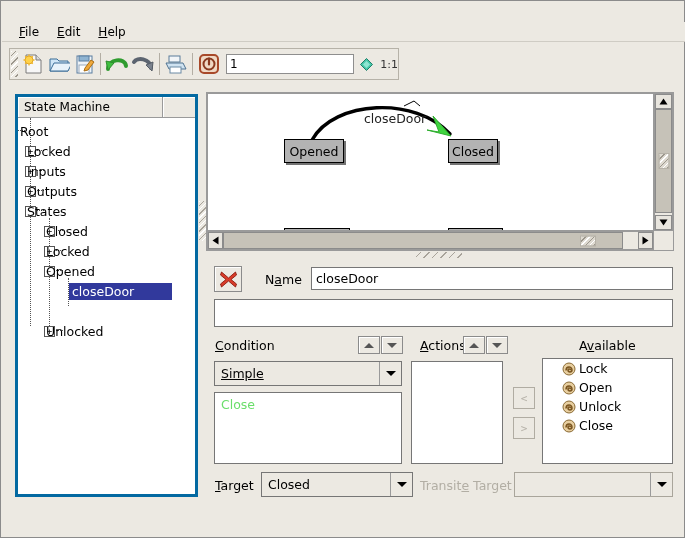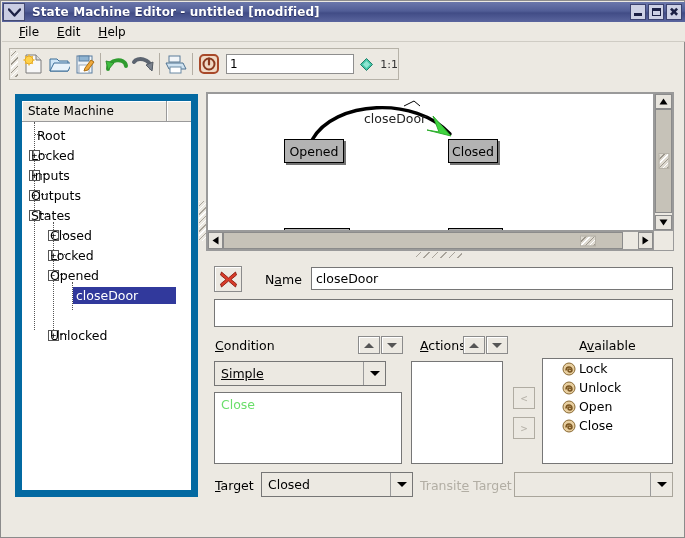--- a/index.html
+++ b/index.html
@@ -44,21 +44,21 @@
   .tb-sep{width:1px;height:22px;background:#b3aea4;margin:0 3px;}
   .tbi{width:26px;height:26px;margin:0 1px;position:relative;display:flex;
     align-items:center;justify-content:center;}
   .zoomfield{width:140px;height:20px;background:#fff;border:1px solid #8e8e8e;
     margin-left:4px;font-size:12px;padding:1px 3px;box-sizing:border-box;
     line-height:17px;color:#000;}
   .zoomlabel{font-size:11px;color:#333;margin-left:7px;}
 
   
   .tree-panel{position:absolute;left:14px;top:93px;width:183px;height:403px;
-    background:#fff;border:7px solid #0369a1;box-sizing:border-box;overflow:hidden;}
+    background:#fff;border:3px solid #0369a1;box-sizing:border-box;overflow:hidden;}
   .tree-head{display:flex;height:20px;background:#ece9e2;border-bottom:1px solid #9a9a9a;}
   .tree-head .col1{flex:0 0 145px;border-right:1px solid #9a9a9a;
     display:flex;align-items:center;padding-left:6px;font-size:12px;
     box-shadow:inset 1px 1px 0 #fff;box-sizing:border-box;}
   .tree-head .col2{flex:1;box-shadow:inset 1px 1px 0 #fff;}
   .tree-body{padding:3px 0 0 0;position:relative;}
   .tnode{height:20px;display:flex;align-items:center;font-size:12.5px;
     position:relative;white-space:nowrap;}
   .tnode .lbl{padding:1px 2px;}
   .tnode.sel .lbl{background:#31399c;color:#fff;padding:1px 38px 1px 3px;}
@@ -134,40 +134,20 @@
     font-family:"DejaVu Sans Mono",monospace;}
   .disabled-lbl{color:#b2aea4;}
   .combo.disabled{background:#ece9e2;border:1px solid #a9a59b;}
   .combo.disabled .arrowbox .tri{border-top-color:#000;}
 </style>
 </head>
 <body>
 
 <div id="app">
 
-  <div class="titlebar">
-    <div class="tb-menu-btn">
-      <svg width="13" height="9" viewBox="0 0 13 9">
-          <path d="M1 1.5 L6.5 7.5 L12 1.5" fill="none" stroke="#1b2045" stroke-width="2.4" stroke-linecap="round" stroke-linejoin="round"></path>
-        </svg>
-    </div>
-    <div class="tb-title">State Machine Editor - untitled [modified]</div>
-    <div class="tb-spacer"></div>
-    <div class="tb-btns">
-      <div class="tb-btn">
-          <div class="glyph-min"></div>
-        </div>
-      <div class="tb-btn">
-          <div class="glyph-max"></div>
-        </div>
-      <div class="tb-btn">
-          <span class="glyph-close">✖</span>
-        </div>
-    </div>
-  </div>
 
   <div class="menubar">
     <div class="menu-item"><u>F</u>ile</div>
     <div class="menu-item"><u>E</u>dit</div>
     <div class="menu-item"><u>H</u>elp</div>
   </div>
 
   <div class="toolbar">
     <div class="grip"></div>
 
@@ -247,21 +227,21 @@
     <div class="tree-head">
       <div class="col1">State Machine</div>
       <div class="col2"></div>
     </div>
     <div class="tree-body">
 
       <div class="vline" style="left:12px;top:0px;height:208px;"></div>
       <div class="vline" style="left:31px;top:100px;height:110px;"></div>
       <div class="vline" style="left:50px;top:160px;height:28px;"></div>
 
-      <div class="tnode" style="padding-left:13px;">
+      <div class="tnode" style="">
         <span class="dots"></span>
         <span class="lbl">Root</span>
       </div>
       <div class="tnode" style="padding-left:7px;">
         <span class="exp">+</span>
         <span class="dots"></span>
         <span class="lbl">Locked</span>
       </div>
       <div class="tnode" style="padding-left:7px;">
         <span class="exp">+</span>
@@ -389,21 +369,21 @@
 
   <div class="spin" style="left:462px;top:335px;">
       <div class="tri-u"></div>
     </div>
   <div class="spin" style="left:485px;top:335px;">
       <div class="tri-d"></div>
     </div>
 
   <div class="lbl" style="left:578px;top:337px;">A<u>v</u>ailable</div>
 
-  <div class="combo" style="left:213px;top:360px;width:172px;text-decoration:underline;">
+  <div class="combo" style="left:213px;top:360px;width:188px;text-decoration:underline;">
     <span class="txt">Simple</span>
     <span class="arrowbox">
         <span class="tri"></span>
       </span>
   </div>
 
   <div class="listbox" style="left:213px;top:391px;width:188px;height:72px;">
     <div class="cond-text">Close</div>
   </div>
 
@@ -418,28 +398,28 @@
         <circle cx="7" cy="7" r="6" fill="#e8cfa0" stroke="#8a6a33"></circle>
         <path d="M4 8.5 C4 4, 10 4, 10 8 C10 10.5, 6 10.5, 6 8 C6 6.5, 8.6 6.5, 8.6 8.2" fill="none" stroke="#7a5520" stroke-width="1.5"></path>
       </svg>
       <span>Lock</span>
     </div>
     <div class="avail-item">
       <svg width="14" height="14" viewBox="0 0 14 14" style="margin-right:3px;">
         <circle cx="7" cy="7" r="6" fill="#e8cfa0" stroke="#8a6a33"></circle>
         <path d="M4 8.5 C4 4, 10 4, 10 8 C10 10.5, 6 10.5, 6 8 C6 6.5, 8.6 6.5, 8.6 8.2" fill="none" stroke="#7a5520" stroke-width="1.5"></path>
       </svg>
-      <span>Unlock</span>
+      <span>Open</span>
     </div>
     <div class="avail-item">
       <svg width="14" height="14" viewBox="0 0 14 14" style="margin-right:3px;">
         <circle cx="7" cy="7" r="6" fill="#e8cfa0" stroke="#8a6a33"></circle>
         <path d="M4 8.5 C4 4, 10 4, 10 8 C10 10.5, 6 10.5, 6 8 C6 6.5, 8.6 6.5, 8.6 8.2" fill="none" stroke="#7a5520" stroke-width="1.5"></path>
       </svg>
-      <span>Open</span>
+      <span>Unlock</span>
     </div>
     <div class="avail-item">
       <svg width="14" height="14" viewBox="0 0 14 14" style="margin-right:3px;">
         <circle cx="7" cy="7" r="6" fill="#e8cfa0" stroke="#8a6a33"></circle>
         <path d="M4 8.5 C4 4, 10 4, 10 8 C10 10.5, 6 10.5, 6 8 C6 6.5, 8.6 6.5, 8.6 8.2" fill="none" stroke="#7a5520" stroke-width="1.5"></path>
       </svg>
       <span>Close</span>
     </div>
   </div>
 

